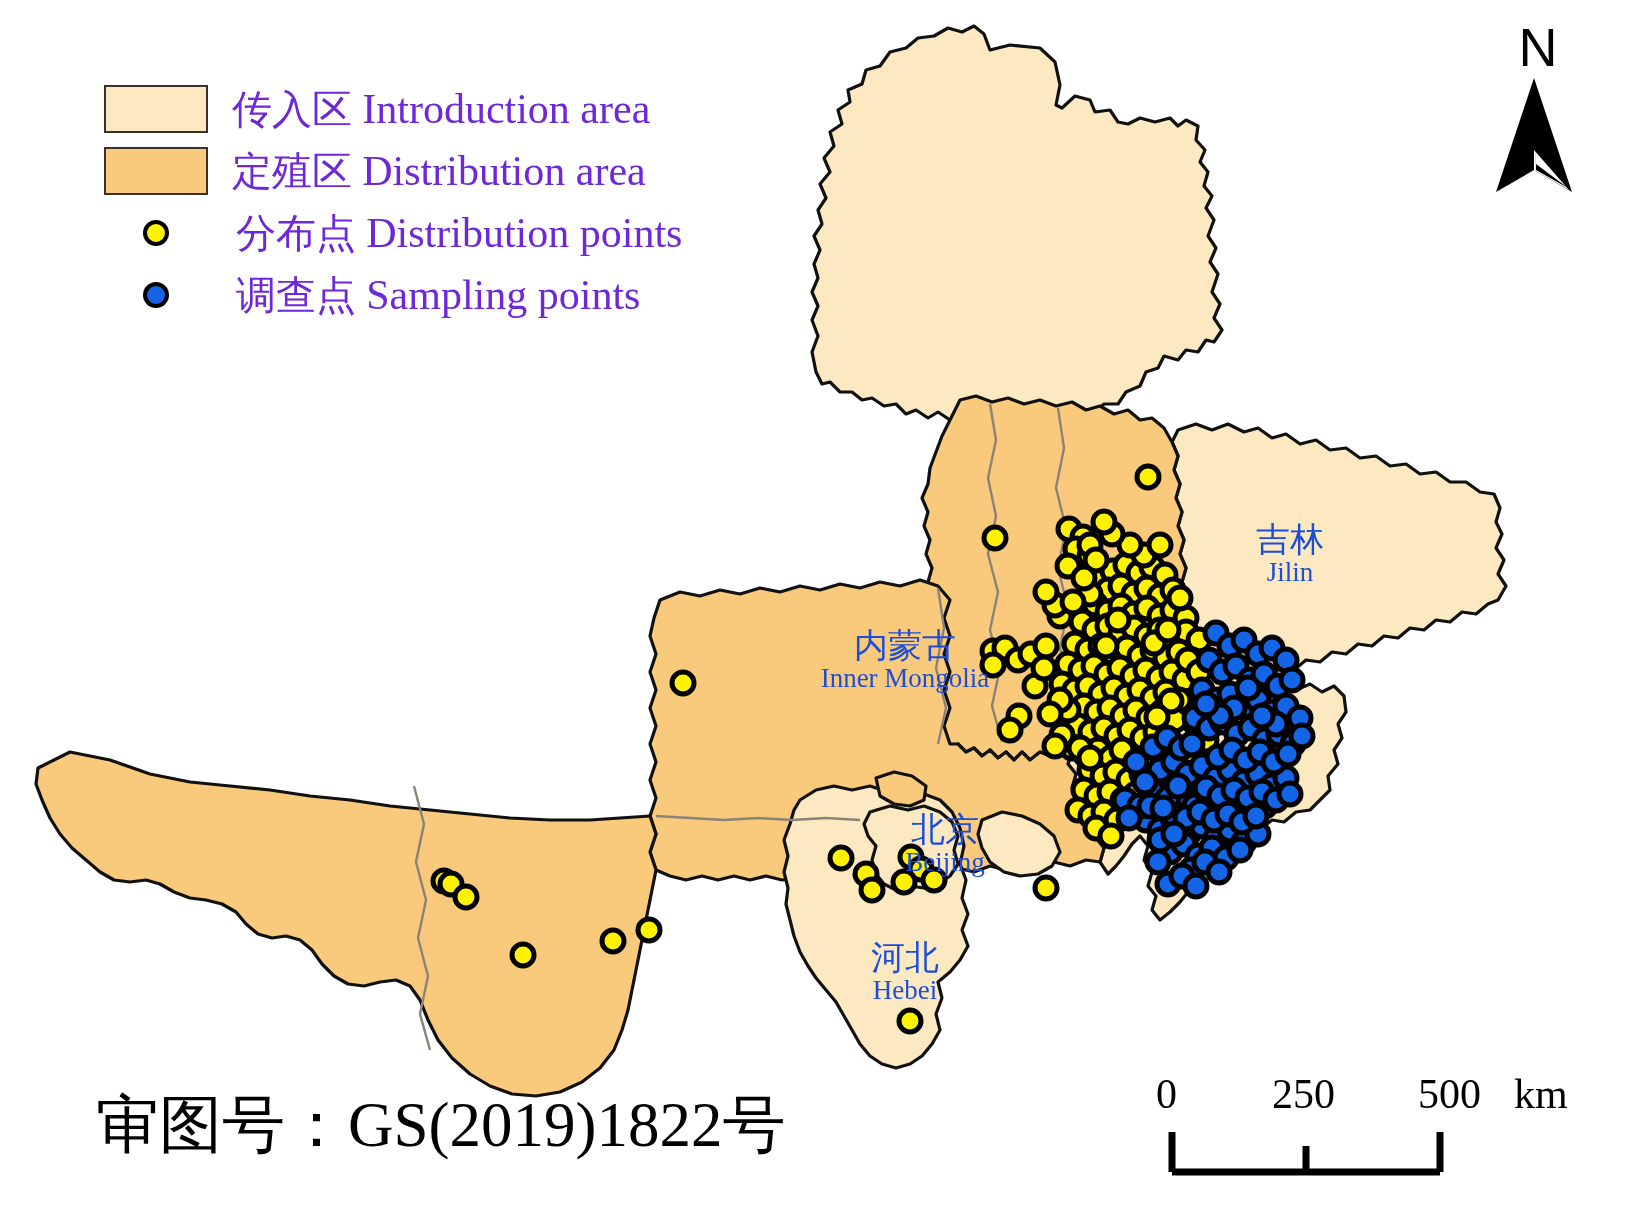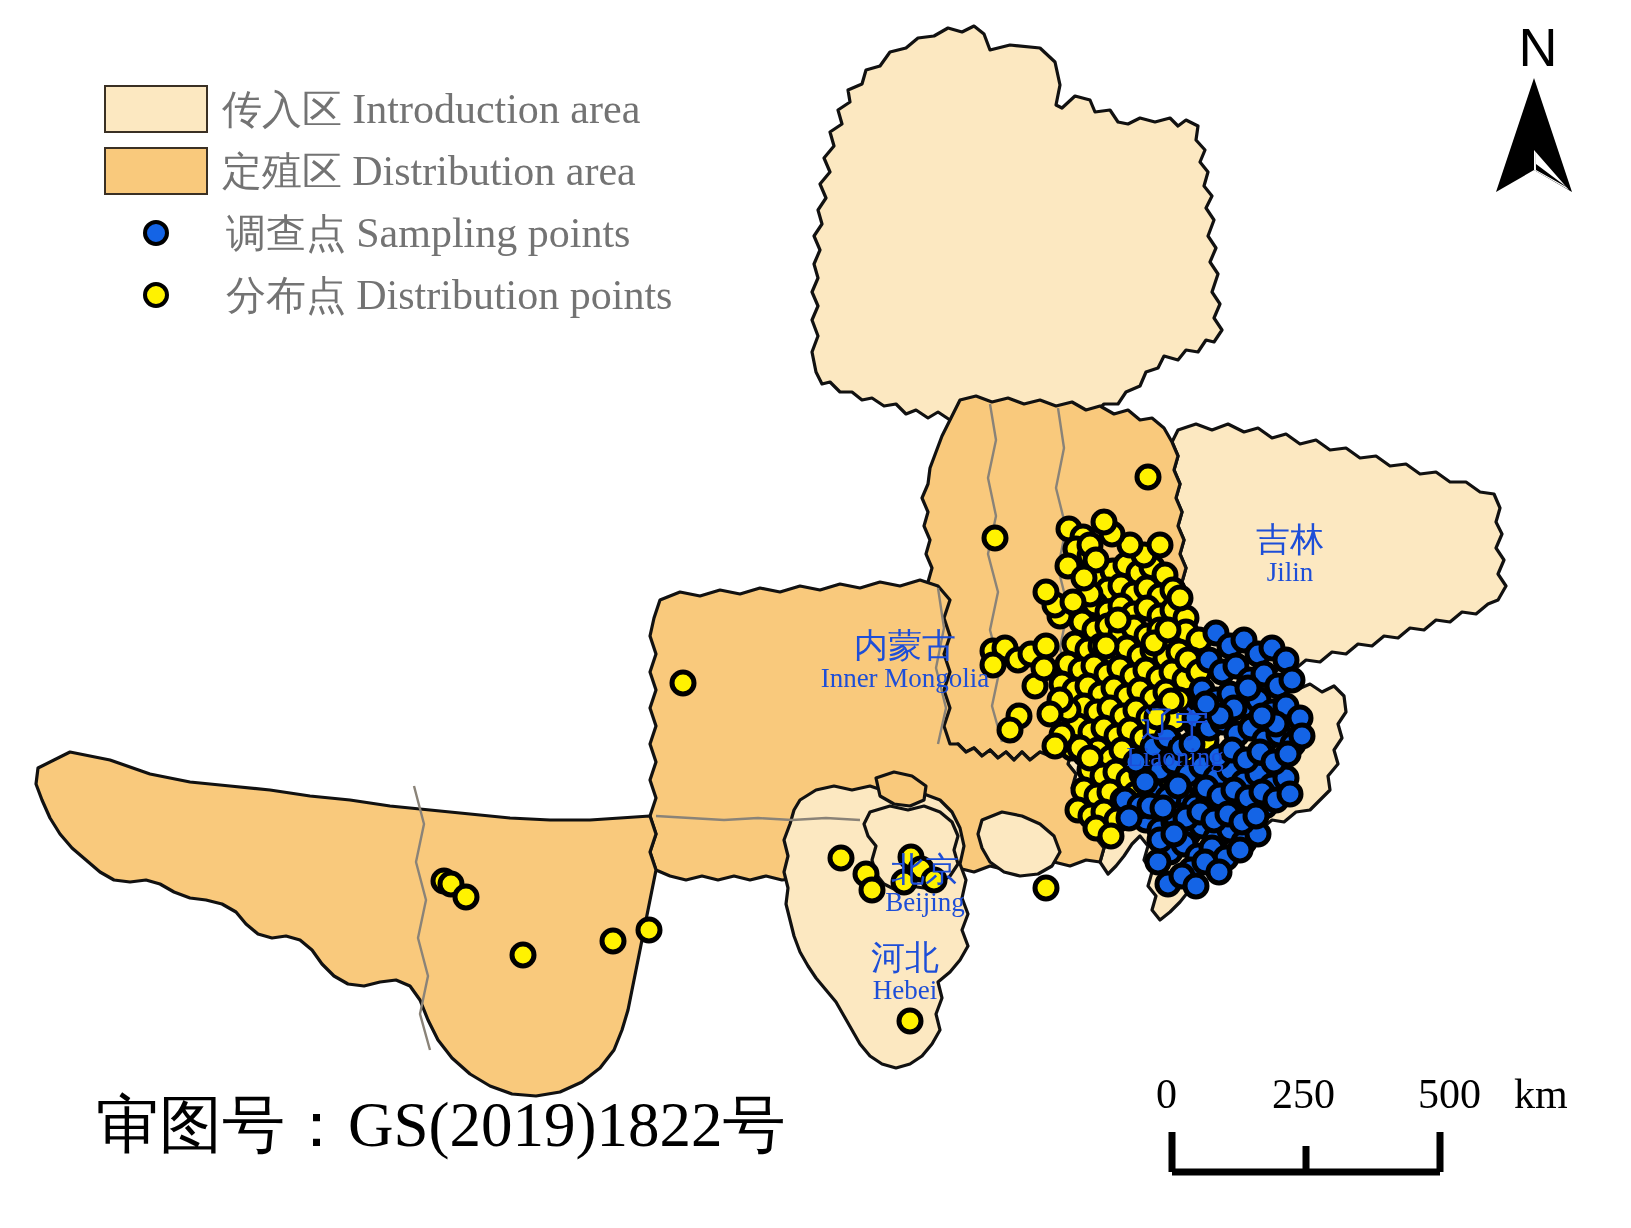--- a/index.html
+++ b/index.html
@@ -12,21 +12,21 @@
   
   #legend{position:absolute;left:100px;top:78px;width:760px;}
   .legend-row{display:flex;align-items:center;height:62px;}
   .sw{width:104px;height:48px;border:2px solid #3a3024;box-sizing:border-box;margin-left:4px;}
   .sw-intro{background:#fce8c1;}
   .sw-estab{background:#f9c97c;}
   .dot-wrap{width:112px;display:flex;justify-content:center;align-items:center;}
   .dot{width:26px;height:26px;border-radius:50%;border:4px solid #000;box-sizing:border-box;}
   .dot-blue{background:#1464e6;}
   .dot-yellow{background:#fff200;}
-  .legend-label{font-size:41px;line-height:1;color:#737373;white-space:nowrap;padding-left:14px;letter-spacing:0px;}
+  .legend-label{font-size:41px;line-height:1;color:#6d28d9;white-space:nowrap;padding-left:24px;letter-spacing:0px;}
   .legend-label .cn{font-family:"DejaVu Sans",sans-serif;font-size:40px;}
   .legend-label .en{font-family:"Liberation Serif",serif;font-size:42px;}
 
   
   #north{position:absolute;left:1470px;top:22px;width:130px;height:190px;}
   #north .n-letter{position:absolute;left:28px;top:-2px;width:80px;text-align:center;
      font-family:"Liberation Sans",sans-serif;font-size:54px;line-height:1;color:#000;}
 
   
   #mapnum{position:absolute;left:96px;top:1082px;font-size:63px;color:#000;white-space:nowrap;}
@@ -41,21 +41,21 @@
   #scalebar .sb-unit{left:364px;top:0;}
   #scalebar svg{position:absolute;left:0;top:56px;}
 
   
   .plabel{position:absolute;text-align:center;color:#1d4ed8;pointer-events:none;}
   .plabel .cn{display:block;font-family:"DejaVu Sans",sans-serif;font-size:34px;line-height:1.05;}
   .plabel .en{display:block;font-family:"Liberation Serif",serif;font-size:27px;line-height:1.05;}
   #lab-neimenggu{left:760px;top:628px;width:290px;text-align:center;}
   #lab-jilin{left:1205px;top:522px;width:170px;}
   #lab-liaoning{left:1090px;top:707px;width:170px;}
-  #lab-beijing{left:840px;top:812px;width:170px;margin-top:40px;}
+  #lab-beijing{left:860px;top:812px;width:170px;}
   #lab-hebei{left:810px;top:928px;width:190px;margin-top:12px;}
 </style>
 </head>
 <body>
 
 <div id="page">
 
   <svg id="map-svg" viewBox="0 0 1631 1228">
     <defs>
       <style>
@@ -452,24 +452,20 @@
   </svg>
 
   <div class="plabel" id="lab-neimenggu">
     <span class="cn">内蒙古</span>
     <span class="en">Inner Mongolia</span>
   </div>
   <div class="plabel" id="lab-jilin">
     <span class="cn">吉林</span>
     <span class="en">Jilin</span>
   </div>
-  <div class="plabel" id="lab-liaoning">
-    <span class="cn">辽宁</span>
-    <span class="en">Liaoning</span>
-  </div>
   <div class="plabel" id="lab-beijing">
     <span class="cn">北京</span>
     <span class="en">Beijing</span>
   </div>
   <div class="plabel" id="lab-hebei">
     <span class="cn">河北</span>
     <span class="en">Hebei</span>
   </div>
 
   <div id="legend">
@@ -485,35 +481,35 @@
     <div class="legend-row">
       <div class="sw sw-estab"></div>
       <div class="legend-label">
         <span class="cn">定殖区</span>
         <span class="en">Distribution area</span>
       </div>
     </div>
 
     <div class="legend-row">
       <div class="dot-wrap">
+        <div class="dot dot-yellow"></div>
+      </div>
+      <div class="legend-label">
+        <span class="cn">分布点</span>
+        <span class="en">Distribution points</span>
+      </div>
+    </div>
+
+    <div class="legend-row">
+      <div class="dot-wrap">
         <div class="dot dot-blue"></div>
       </div>
       <div class="legend-label">
         <span class="cn">调查点</span>
         <span class="en">Sampling points</span>
-      </div>
-    </div>
-
-    <div class="legend-row">
-      <div class="dot-wrap">
-        <div class="dot dot-yellow"></div>
-      </div>
-      <div class="legend-label">
-        <span class="cn">分布点</span>
-        <span class="en">Distribution points</span>
       </div>
     </div>
   </div>
 
   <div id="north">
     <div class="n-letter">N</div>
     <svg width="130" height="190" viewBox="0 0 130 190">
       <path d="M64,56 L64,148 L26,170 Z" fill="#000"></path>
       <path d="M64,56 L64,148 L102,170 Z" fill="#000"></path>
       <path d="M64,128 L64,148 L99,168 Z" fill="#fff"></path>

